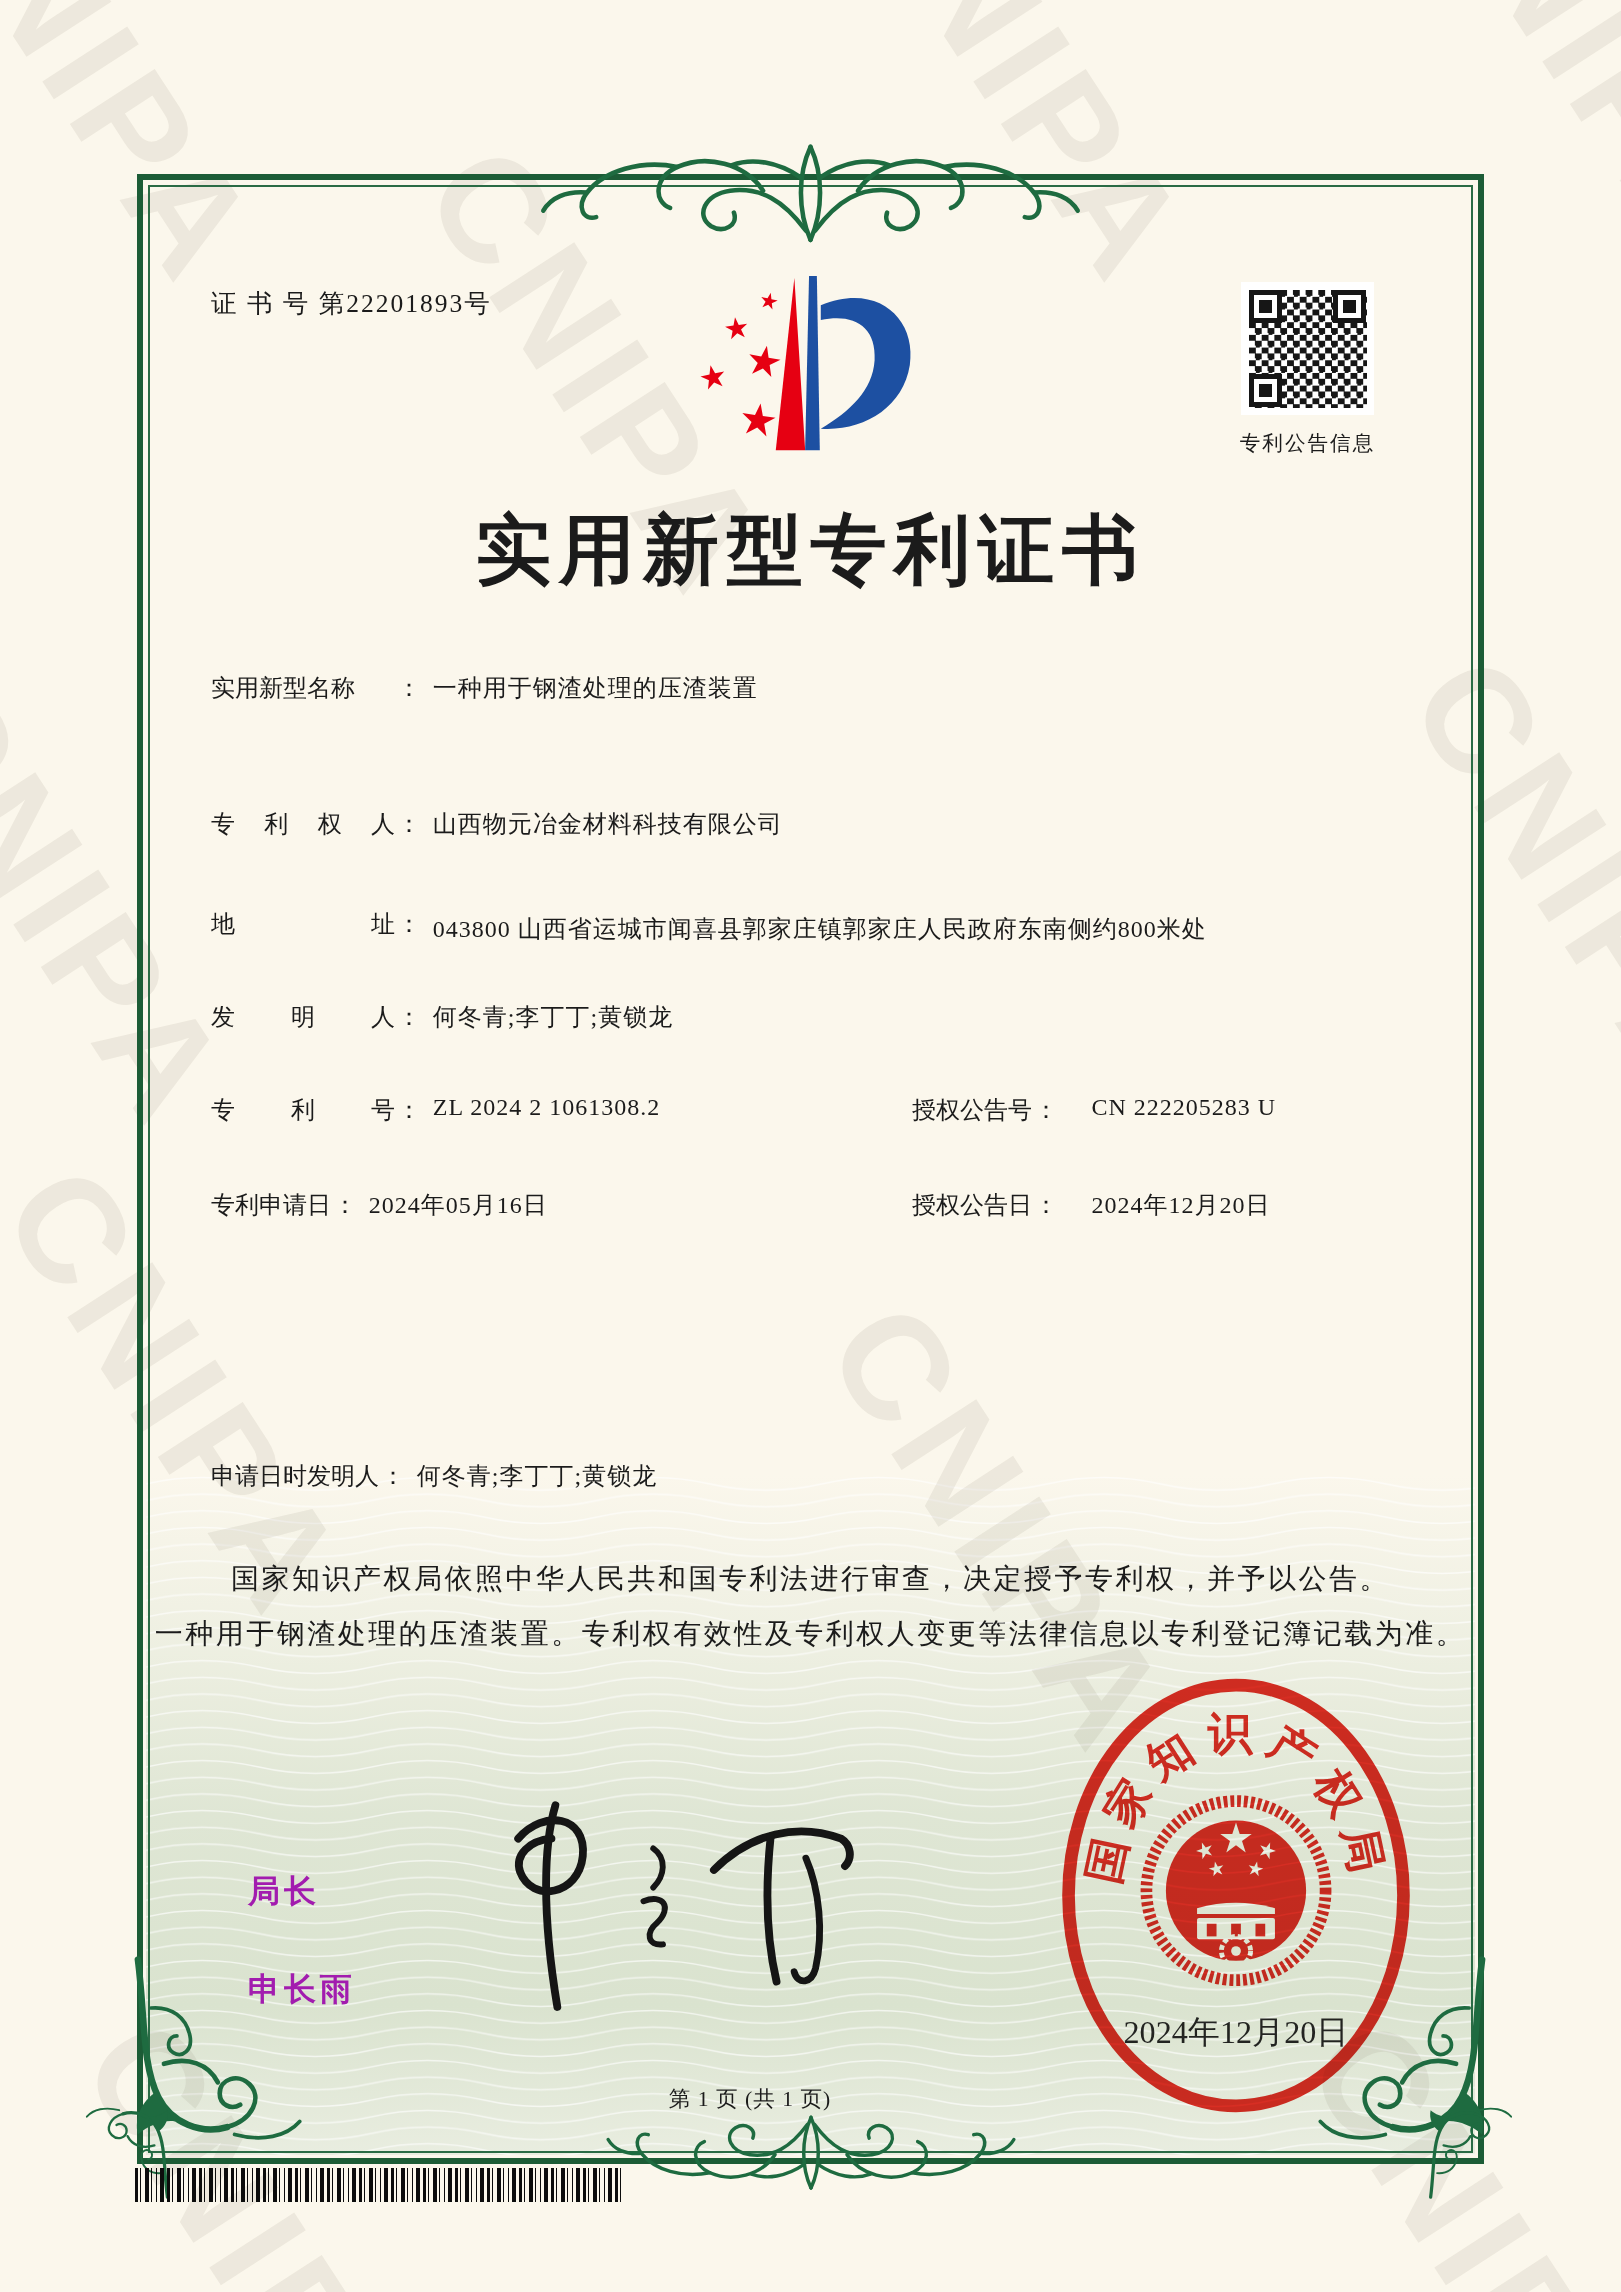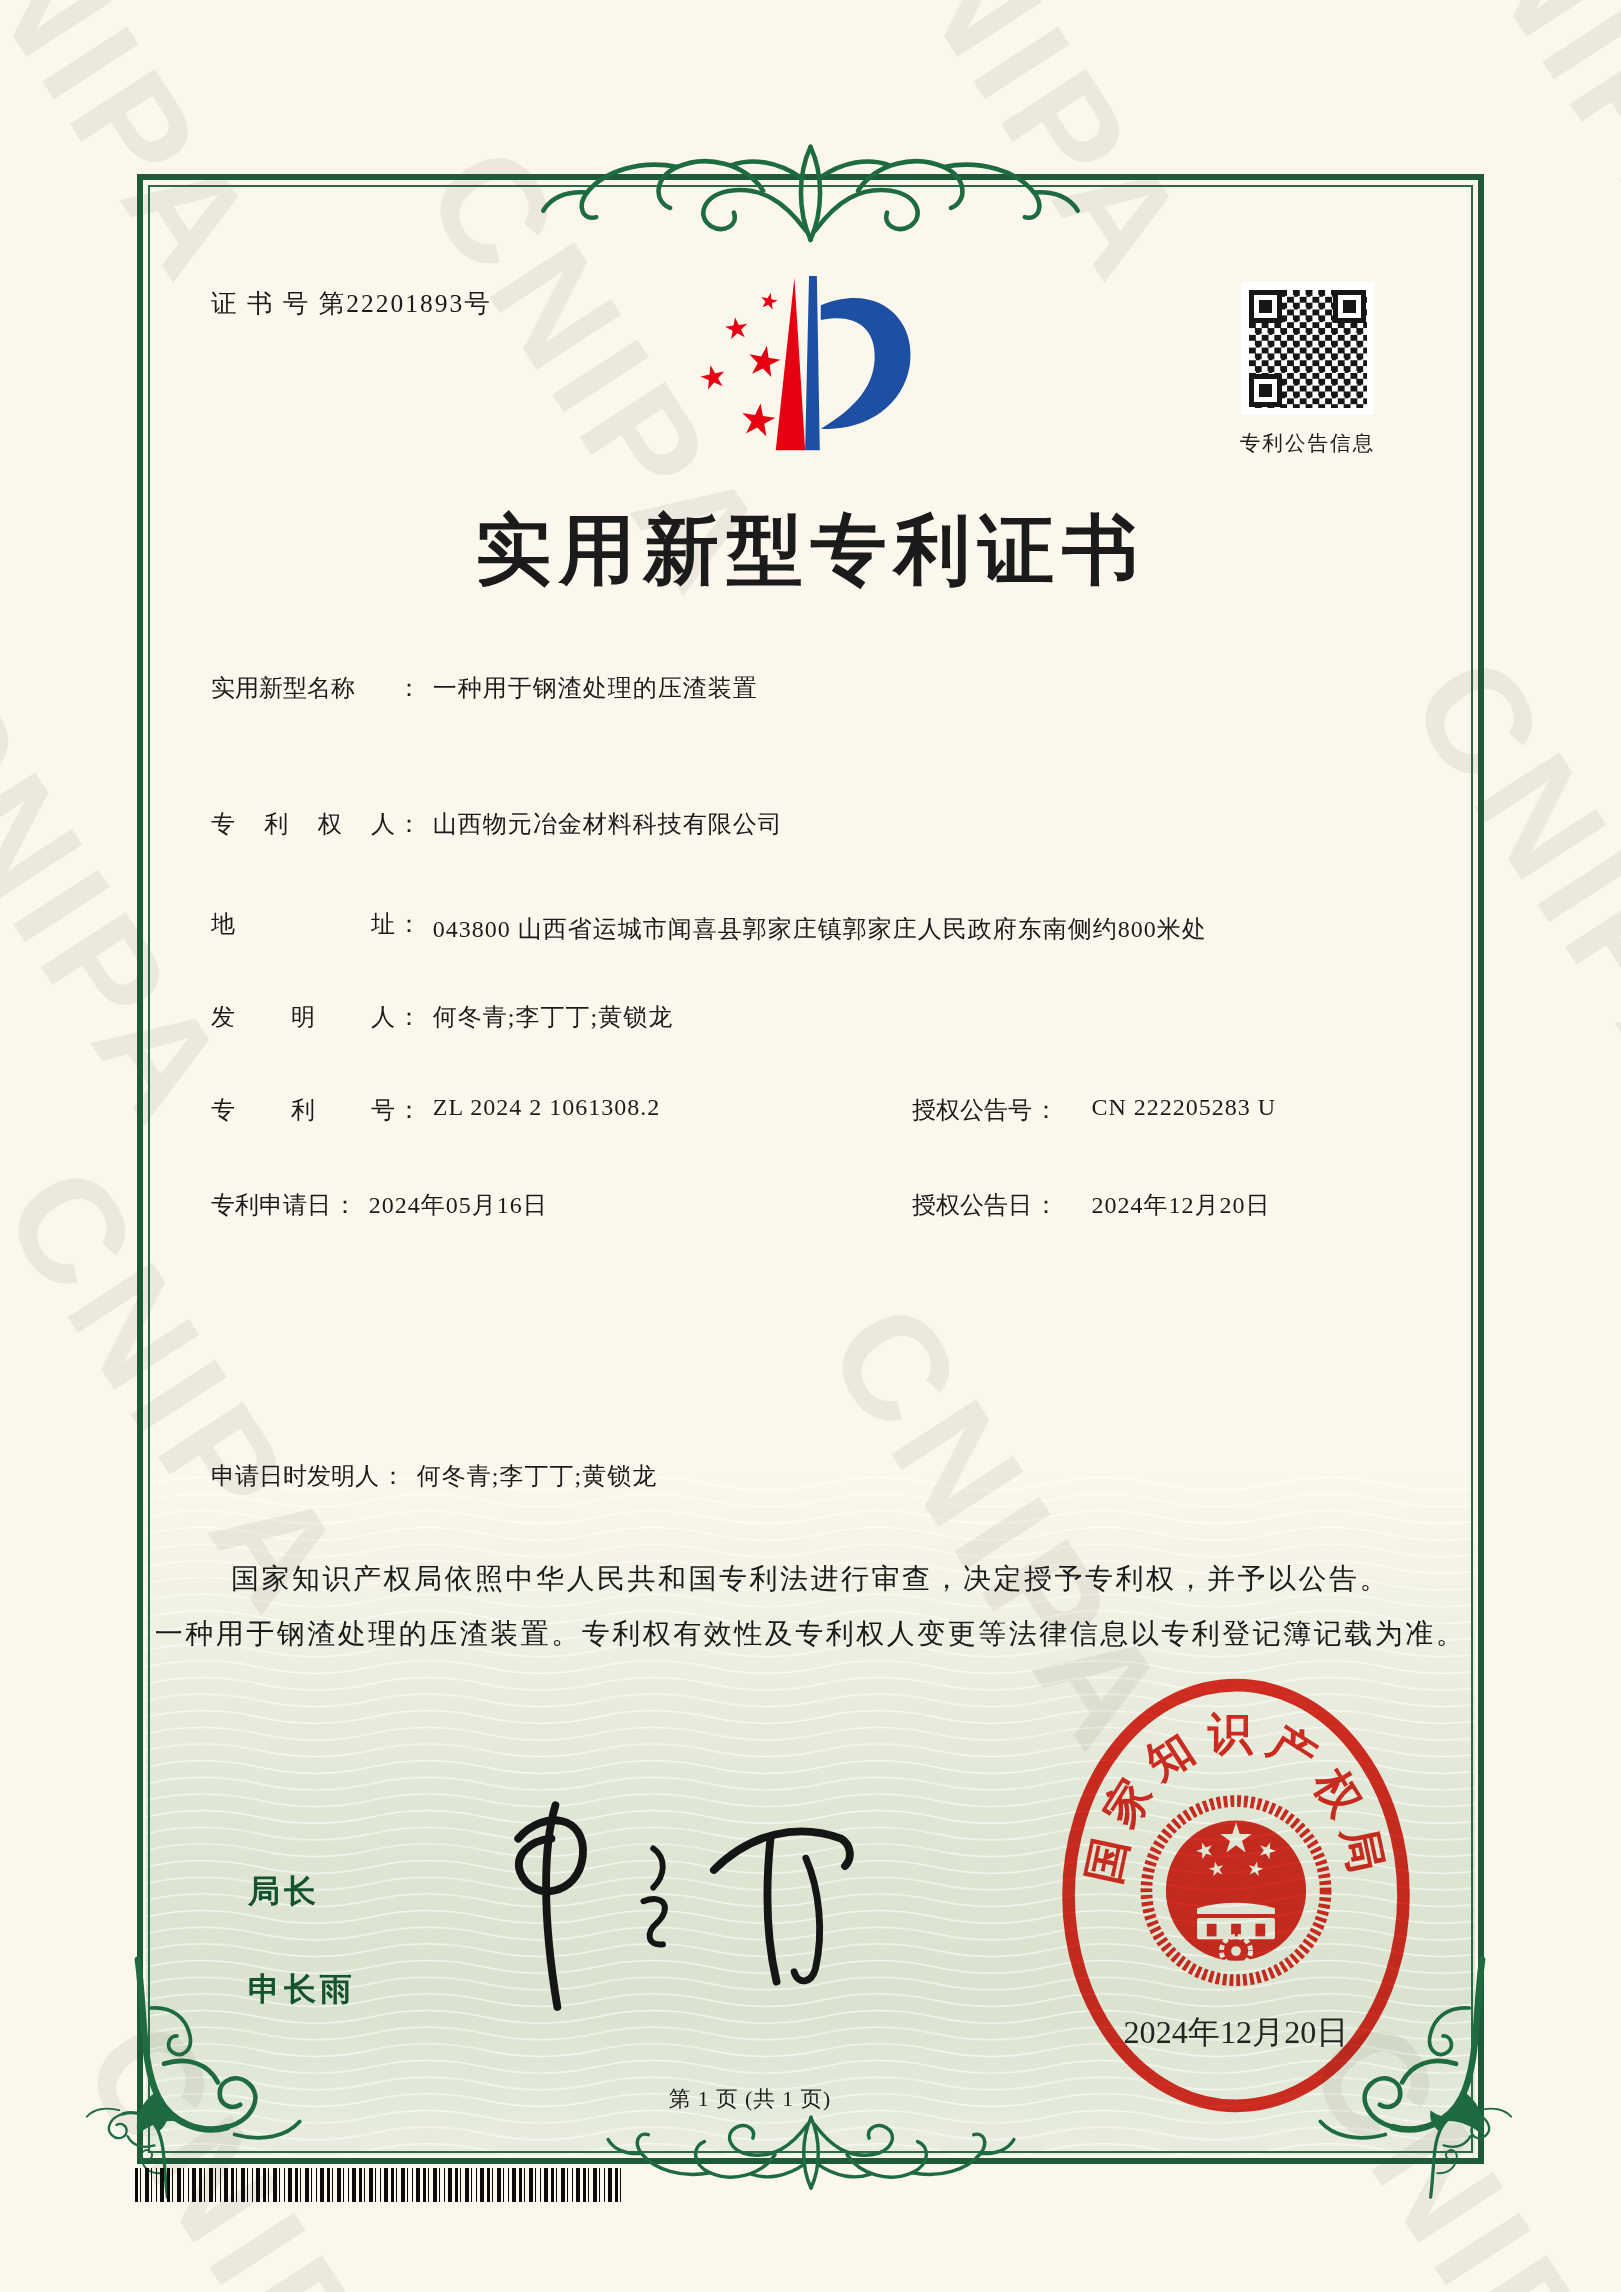--- a/index.html
+++ b/index.html
@@ -60,21 +60,21 @@
   .group-right { position:absolute; left:701px; top:0; }
   .group-right .fvalue { margin-left:21.6px; }
   
   .legal { position:absolute; left:149px; top:1551px; width:1323px; z-index:3;
            font-size:28px; line-height:55px; letter-spacing:2.5px; }
   .legal div { text-align:center; white-space:nowrap; }
   
   .signer-title, .signer-name {
     position:absolute; left:248px; z-index:3;
     font-family:"Liberation Sans","DejaVu Sans",sans-serif;
-    font-weight:600; font-size:32px; letter-spacing:3.9px; color:#14532d; }
+    font-weight:600; font-size:32px; letter-spacing:3.9px; color:#a21caf; }
   .signer-title { top:1870px; } .signer-name { top:1968px; }
   .signature { position:absolute; left:461px; top:1776px; z-index:3; }
   
   .seal { position:absolute; left:1051px; top:1671px; width:370px; height:449px; z-index:4;
           opacity:.93; mix-blend-mode:multiply; }
   
   .page-info { position:absolute; left:137px; width:1226px; top:2084px; text-align:center;
           font-size:21.6px; letter-spacing:1px; z-index:3; }
   .barcode { position:absolute; left:135px; top:2168px; width:488px; height:34px; z-index:3;
           background:repeating-linear-gradient(90deg,

